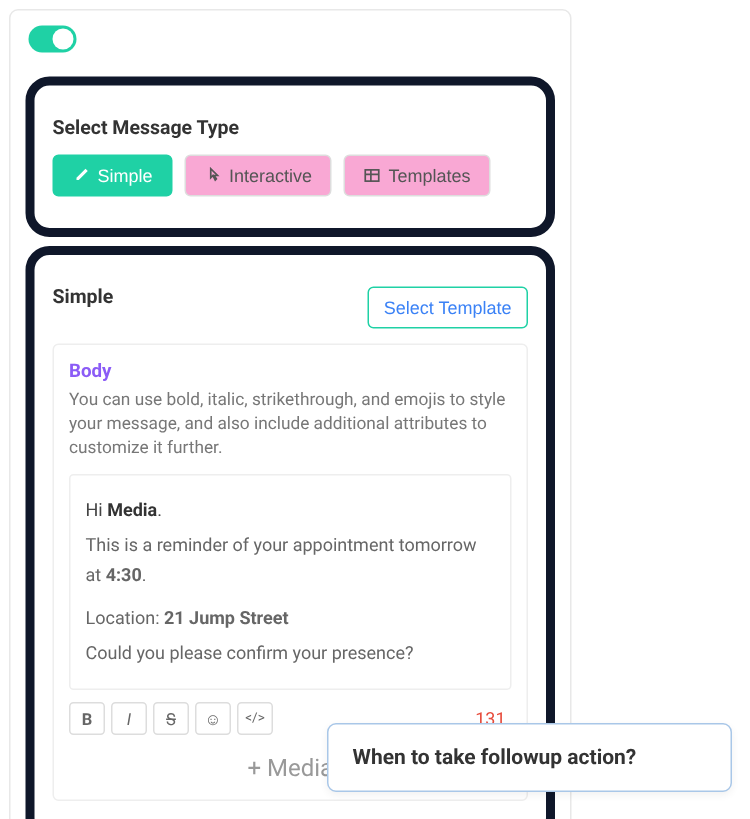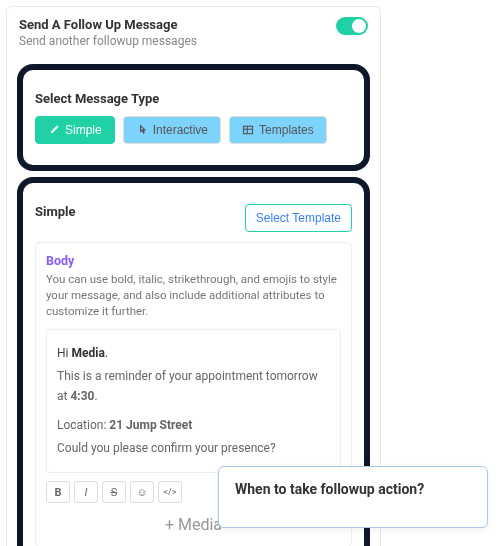--- a/index.html
+++ b/index.html
@@ -7,55 +7,51 @@
   .main-card { border: 1px solid #e8e8e8; border-radius: 6px; margin: 6px; width: 375px; }
   .hdr { padding: 10px 12px; display: flex; justify-content: space-between; align-items: flex-start; }
   .hdr-left { flex: 1; }
   .hdr-title { font-weight: 700; font-size: 13px; color: #333; }
   .hdr-sub { font-size: 12px; color: #888; margin-top: 2px; }
   .toggle { width: 32px; height: 18px; background: #1fd1a5; border-radius: 10px; position: relative; cursor: pointer; }
   .toggle::after { content: ""; position: absolute; width: 14px; height: 14px; background: #fff; border-radius: 50%; top: 2px; right: 2px; }
   .sec { border: 6px solid #0f172a; border-radius: 16px; margin: 6px 10px; padding: 21px 12px; }
   .sec-title { font-weight: 700; font-size: 13px; color: #333; margin-bottom: 10px; }
   .btn-row { display: flex; gap: 8px; }
-  .btn { border: 1px solid #ddd; background: #7dd3fc; padding: 6px 12px; border-radius: 4px; font-size: 12px; color: #555; cursor: pointer; display: flex; align-items: center; gap: 5px; }
+  .btn { border: 1px solid #ddd; background: #f9a8d4; padding: 6px 12px; border-radius: 4px; font-size: 12px; color: #555; cursor: pointer; display: flex; align-items: center; gap: 5px; }
   .btn.active { background: #1fd1a5; color: #fff; border-color: #1fd1a5; }
   .ico { display: inline-flex; width: 12px; height: 12px; }
   .simple-hdr { display: flex; justify-content: space-between; align-items: flex-start; margin-bottom: 10px; }
   .simple-left .t { font-weight: 700; font-size: 13px; color: #333; }
   .simple-left .s { font-size: 11.5px; color: #888; margin-top: 2px; }
   .tmpl-btn { border: 1px solid #1fd1a5; color: #3b82f6; background: #fff; padding: 6px 10px; border-radius: 4px; font-size: 12px; cursor: pointer; }
   .body-card { border: 1px solid #eee; border-radius: 4px; padding: 10px; }
   .body-card .bt { font-weight: 700; font-size: 12.5px; color: #8b5cf6; }
   .body-card .bd { font-size: 11.5px; color: #777; margin-top: 3px; line-height: 1.4; }
   .msg { border: 1px solid #eee; border-radius: 3px; padding: 10px; margin-top: 10px; font-size: 12px; color: #666; line-height: 1.6; min-height: 120px; }
   .msg .l1 { color: #444; }
   .msg .l1 b { color: #333; }
   .msg p { margin: 4px 0; }
   .tb { display: flex; align-items: center; gap: 4px; margin-top: 8px; }
   .tb button { width: 24px; height: 22px; border: 1px solid #ddd; background: #fff; border-radius: 3px; font-size: 11px; color: #666; cursor: pointer; display: flex; align-items: center; justify-content: center; font-family: inherit; }
   .tb .i { font-style: italic; }
   .tb .s { text-decoration: line-through; }
   .cnt { margin-left: auto; color: #e74c3c; font-size: 12px; padding-right: 4px; }
   .media { text-align: center; font-size: 16px; color: #999; padding: 6px 0 2px; border-top: 0; margin-top: 6px; cursor: pointer; }
   .popup { position: absolute; right: 12px; bottom: 18px; width: 270px; background: #fff; border: 1px solid #a9c7e8; border-radius: 6px; padding: 14px 16px; box-shadow: 0 2px 6px rgba(0,0,0,0.06); }
-  .popup .pt { font-weight: 700; font-size: 14px; color: #333; margin-bottom: 16px; }
+  .popup .pt { font-weight: 700; font-size: 14px; color: #333; margin-bottom: 0; }
   .popup .pr { display: flex; align-items: center; gap: 8px; font-size: 13.5px; color: #444; }
   .popup input { width: 42px; border: none; border-bottom: 1px solid #888; text-align: center; font-size: 14px; padding: 2px 0; outline: none; }
   .popup select { border: 1px solid #ccc; border-radius: 3px; padding: 5px 8px; font-size: 13px; background: #fff; cursor: pointer; min-width: 85px; }
 </style>
 </head>
 <body>
 
 <div class="main-card">
   <div class="hdr">
-    <div class="hdr-left">
-      <div class="hdr-title">Send A Follow Up Message</div>
-      <div class="hdr-sub">Send another followup messages</div>
-    </div>
     <div class="toggle"></div>
   </div>
 
   <div class="sec">
     <div class="sec-title">Select Message Type</div>
     <div class="btn-row">
       <button class="btn active">
         <span class="ico">
             <svg viewBox="0 0 16 16" fill="currentColor">
               <path d="M12 2l2 2-8 8H4v-2l8-8z"></path>

